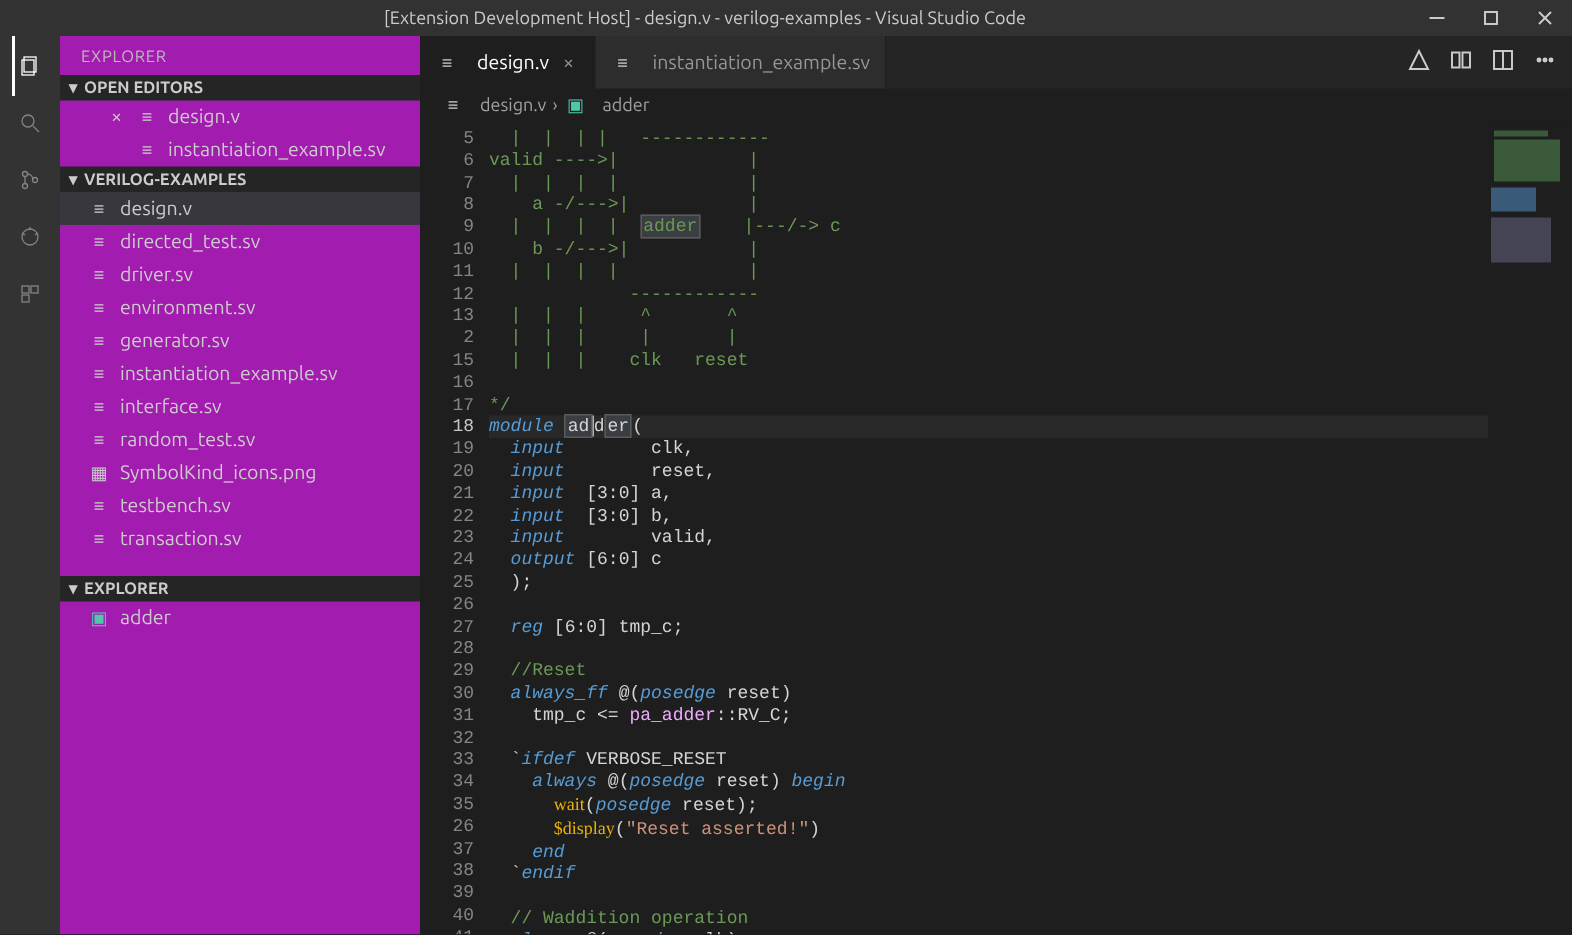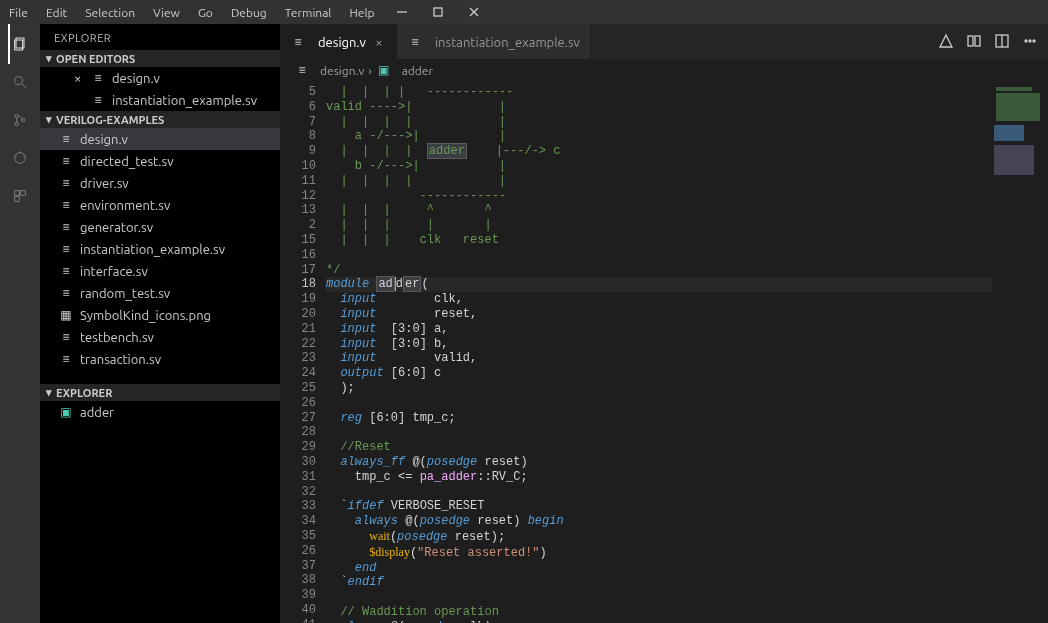--- a/index.html
+++ b/index.html
@@ -8,21 +8,21 @@
     .menu { display: flex; }
     .menu-item { padding: 0 9px; color: #cccccc; font-size: 12px; cursor: default; }
     .window-title { flex: 1; text-align: center; color: #cccccc; font-size: 12px; }
     .window-controls { display: flex; }
     .window-control { width: 36px; height: 24px; display: flex; align-items: center; justify-content: center; color: #cccccc; }
     .body-wrap { display: flex; height: calc(100% - 24px); }
     .activitybar { width: 40px; background: #333333; display: flex; flex-direction: column; align-items: center; padding-top: 8px; gap: 14px; }
     .activity-icon { width: 24px; height: 24px; display: flex; align-items: center; justify-content: center; color: #858585; }
     .activity-icon.active { color: #fff; }
     .activity-icon.active::before { content: ""; position: absolute; left: 0; width: 2px; height: 40px; background: #fff; }
-    .sidebar { width: 240px; background: #000000; display: flex; flex-direction: column; overflow: hidden; }
+    .sidebar { width: 240px; background: #a21caf; display: flex; flex-direction: column; overflow: hidden; }
     .sidebar-title { font-size: 11px; color: #bbbbbb; letter-spacing: 0.5px; padding: 8px 14px 6px; }
     .section-header { display: flex; align-items: center; padding: 2px 6px; font-size: 11px; font-weight: bold; color: #cccccc; cursor: default; background: #252526; }
     .section-header .twisty { width: 10px; display: inline-block; }
     .tree { font-size: 13px; }
     .tree-item { display: flex; align-items: center; padding: 1px 0 1px 18px; height: 22px; color: #cccccc; cursor: default; }
     .tree-item.sub { padding-left: 34px; }
     .tree-item.selected { background: #37373d; }
     .tree-item .close { width: 12px; margin-right: 4px; color: #cccccc; }
     .file-icon { width: 16px; height: 16px; margin-right: 6px; display: inline-flex; align-items: center; justify-content: center; font-size: 12px; color: #cccccc; }
     .outline-flex { flex: 1; }
@@ -44,30 +44,21 @@
     .st { color: #ce9178; }
     .tp { color: #f0abfc; }
     .hl { background: #3a3d41; border: 1px solid #5a5a5a; padding: 0 1px; }
     .cursor-caret { border-left: 1px solid #aeafad; }
     svg { width: 16px; height: 16px; stroke: currentColor; fill: none; stroke-width: 1.3; }
   </style>
 </head>
 <body>
 
 <div class="titlebar">
-  <div class="menu" id="menu">
-      <div class="menu-item">File</div>
-      <div class="menu-item">Edit</div>
-      <div class="menu-item">Selection</div>
-      <div class="menu-item">View</div>
-      <div class="menu-item">Go</div>
-      <div class="menu-item">Debug</div>
-      <div class="menu-item">Terminal</div>
-      <div class="menu-item">Help</div>
-    </div>
+  <div class="window-title">[Extension Development Host] - design.v - verilog-examples - Visual Studio Code</div>
   <div class="window-controls">
     <div class="window-control">
         <svg viewBox="0 0 16 16">
           <line x1="3" y1="8" x2="13" y2="8"></line>
         </svg>
       </div>
     <div class="window-control">
         <svg viewBox="0 0 16 16">
           <rect x="4" y="4" width="8" height="8"></rect>
         </svg>

